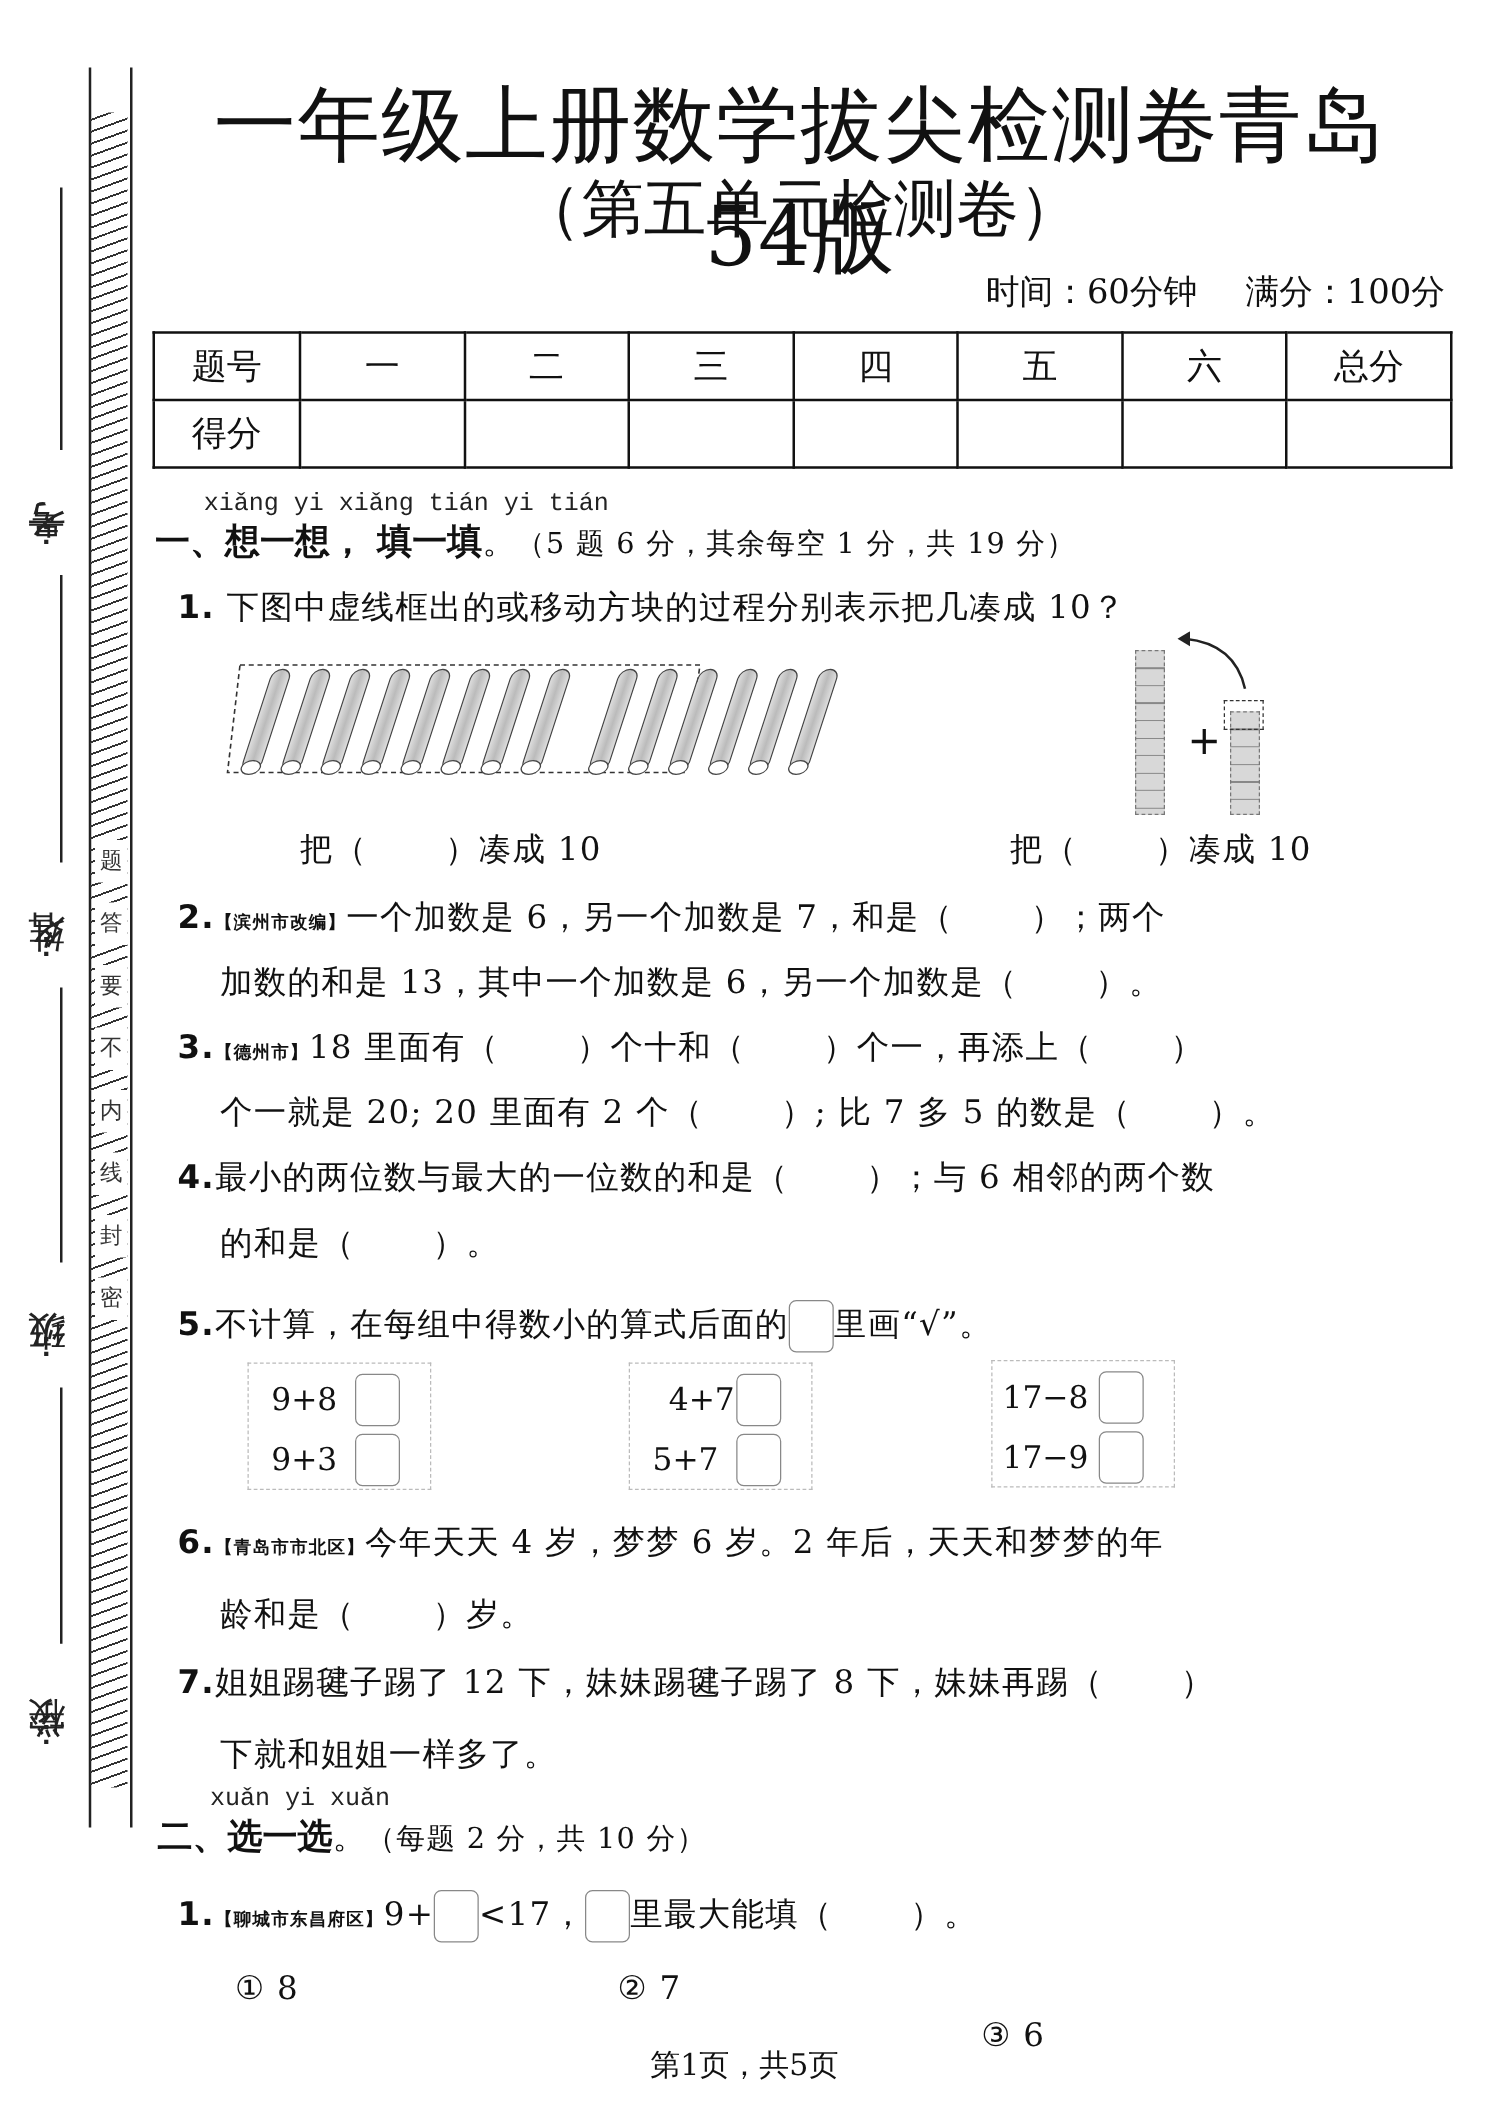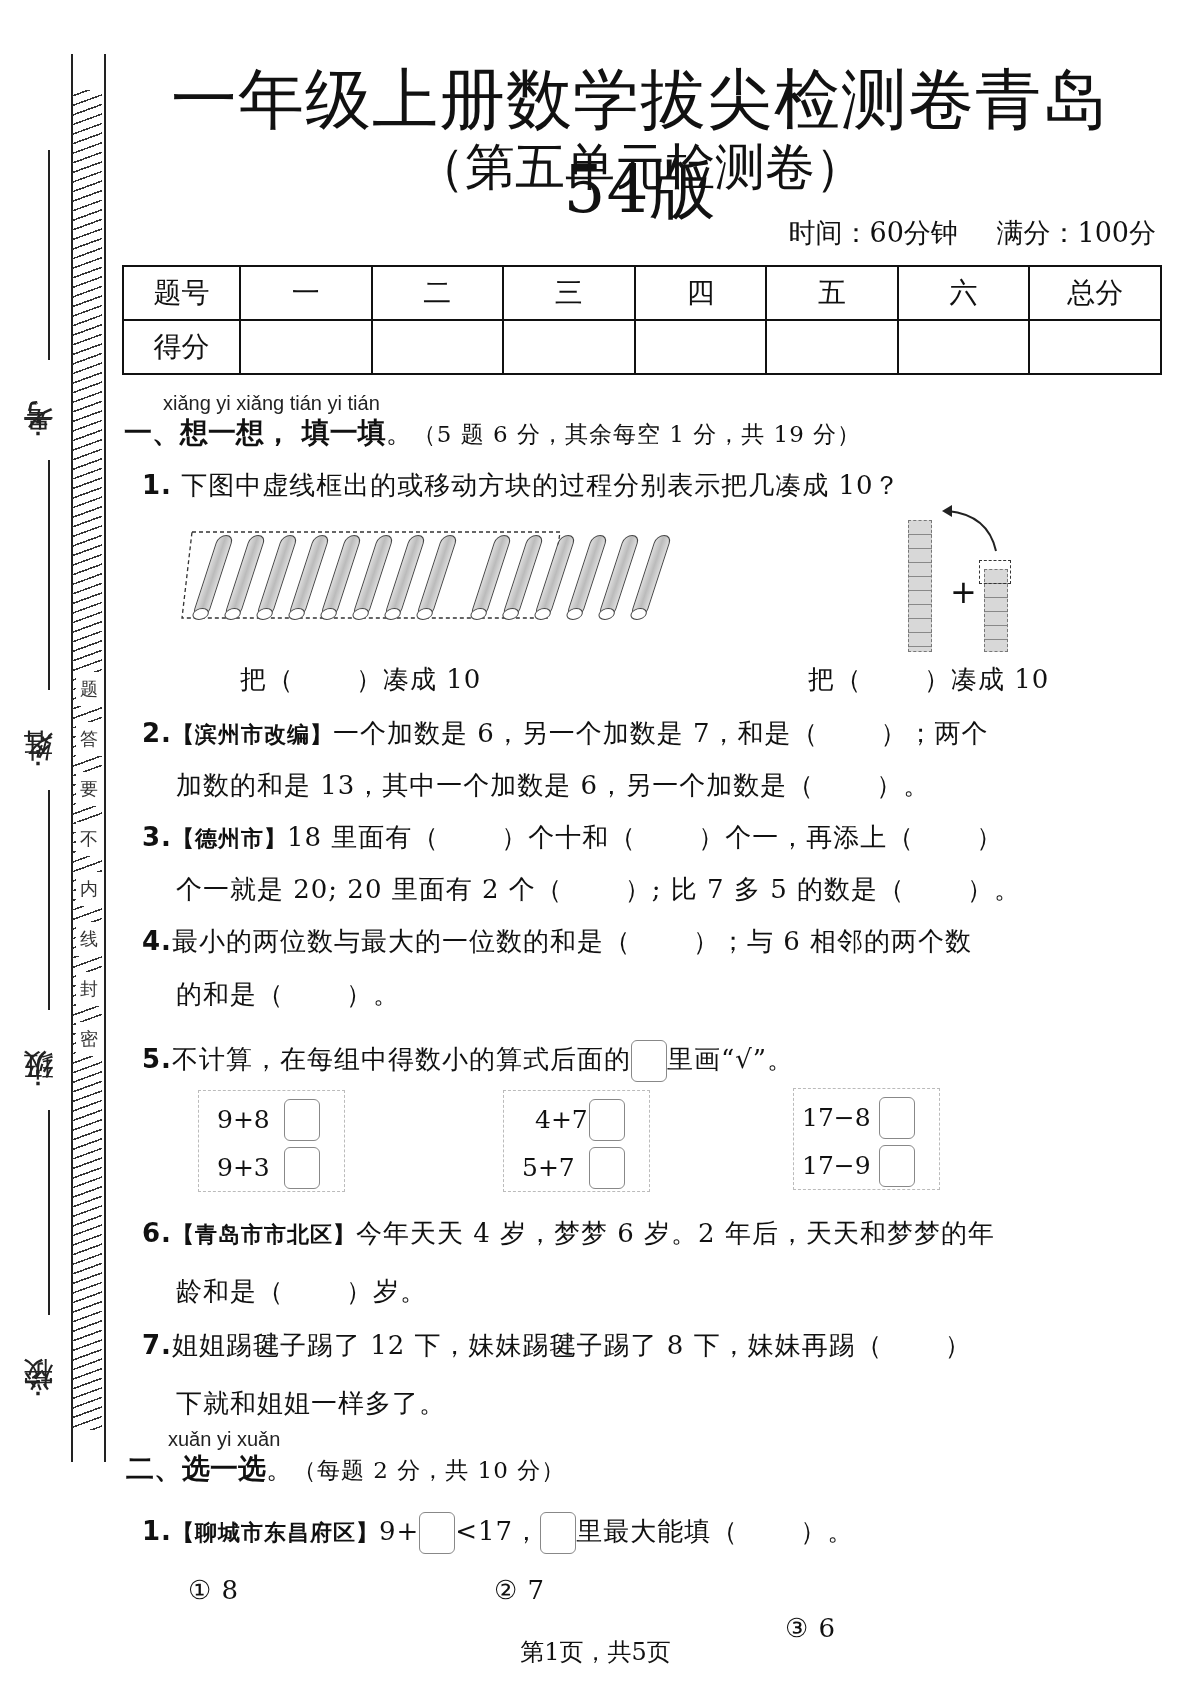--- a/index.html
+++ b/index.html
@@ -24,28 +24,28 @@
   .subtitle { position:absolute; left:130px; width:1020px; text-align:center; top:134px;
               font-size:50px; }
   .meta { position:absolute; right:35px; top:215px; font-size:27px; }
   .meta span { margin-left:30px; }
 
   table.score { position:absolute; left:122px; top:265px; width:1040px; border-collapse:collapse;
                 font-size:28px; }
   table.score td { border:2.5px solid #111; height:50px; text-align:center; width:130px; }
   table.score td:first-child { width:115px; }
 
-  .pinyin { position:absolute; font-family:Liberation Sans, sans-serif; font-size:20px; color:#222; }
+  .pinyin { position:absolute; font-family:Liberation Mono, monospace; font-size:20px; color:#222; }
   .sec-head { position:absolute; font-size:27px; }
   .sec-head b { font-family:"DejaVu Sans","Liberation Sans",sans-serif; font-weight:bold; font-size:28px; }
   .sec-head .note { font-size:23px; letter-spacing:1px; }
 
   .q { position:absolute; font-size:26px; letter-spacing:1px; white-space:nowrap; }
   .qn { font-family:"DejaVu Sans","Liberation Sans",sans-serif; font-weight:bold; font-size:26px; }
-  .src { font-family:"DejaVu Sans","Liberation Sans",sans-serif; font-weight:bold; font-size:22px; }
+  .src { font-family:"DejaVu Sans","Liberation Sans",sans-serif; font-weight:bold; font-size:14px; }
   .blank { display:inline-block; width:62px; }
 
   .sq { display:inline-block; width:34px; height:40px; border:1.5px solid #888; border-radius:6px;
         vertical-align:middle; background:#fff; }
   .group { position:absolute; border:1.5px dashed #bbb; width:145px; height:100px; }
   .expr { position:absolute; left:18px; font-size:25px; }
   .group .sq { position:absolute; }
 
   
   .stick { position:absolute; width:14px; height:80px; border:1.5px solid #444; border-radius:8px;

